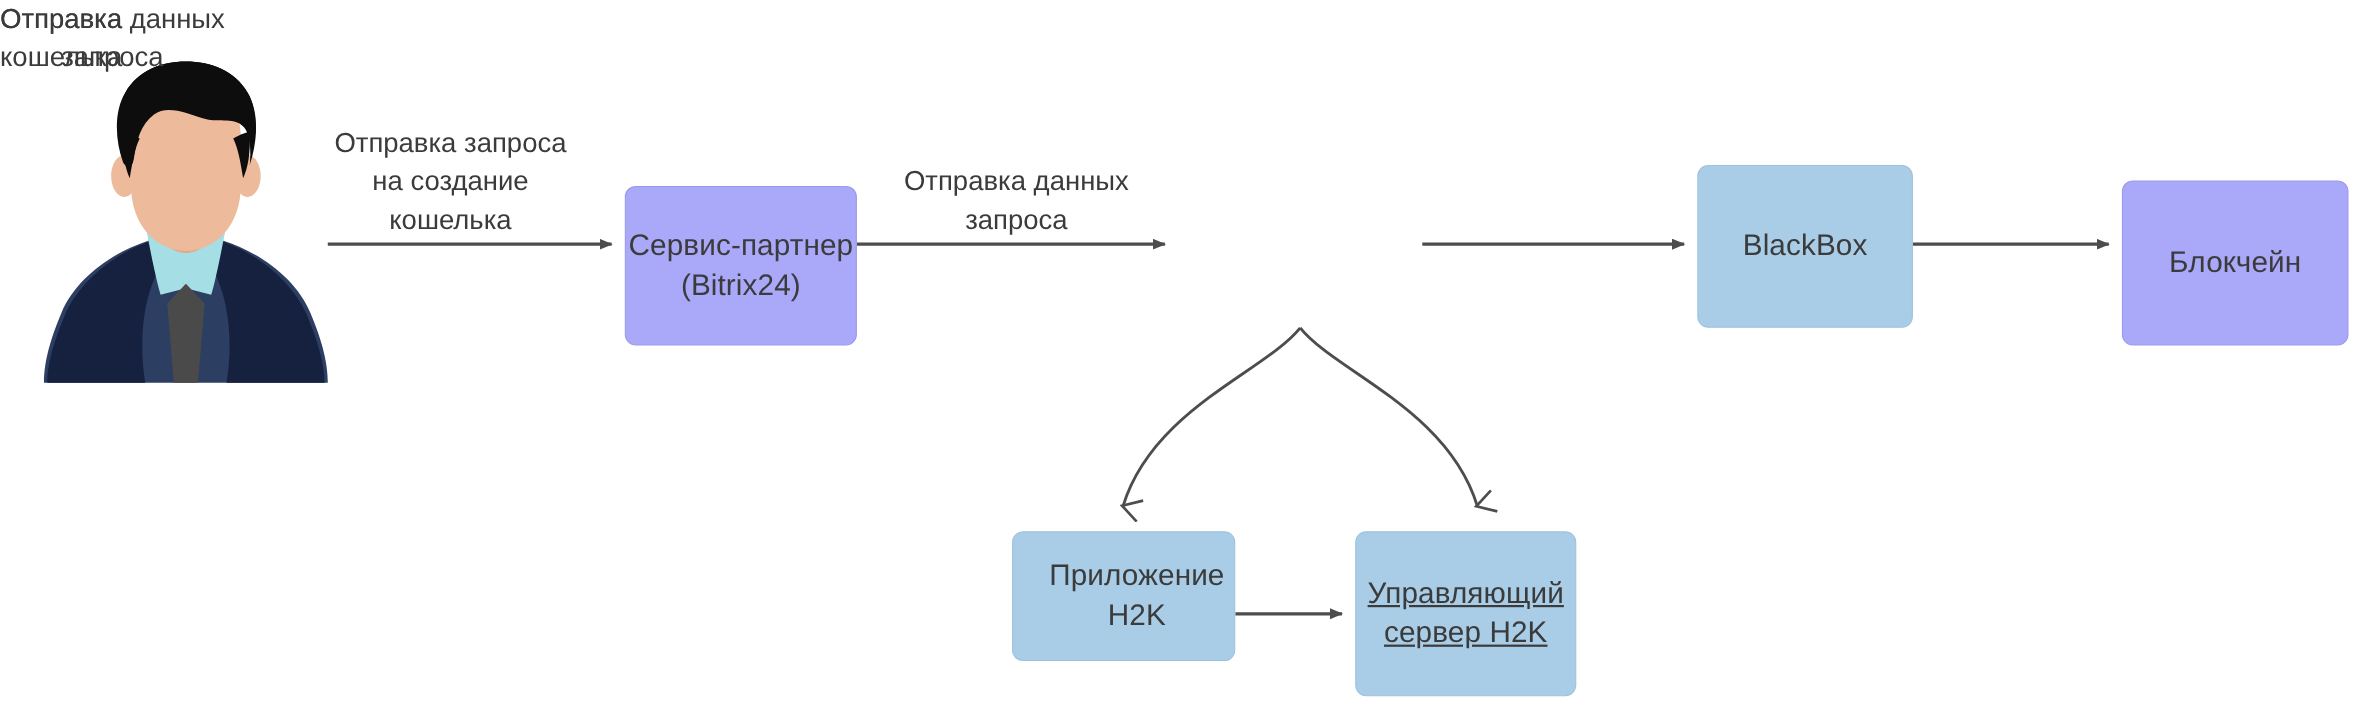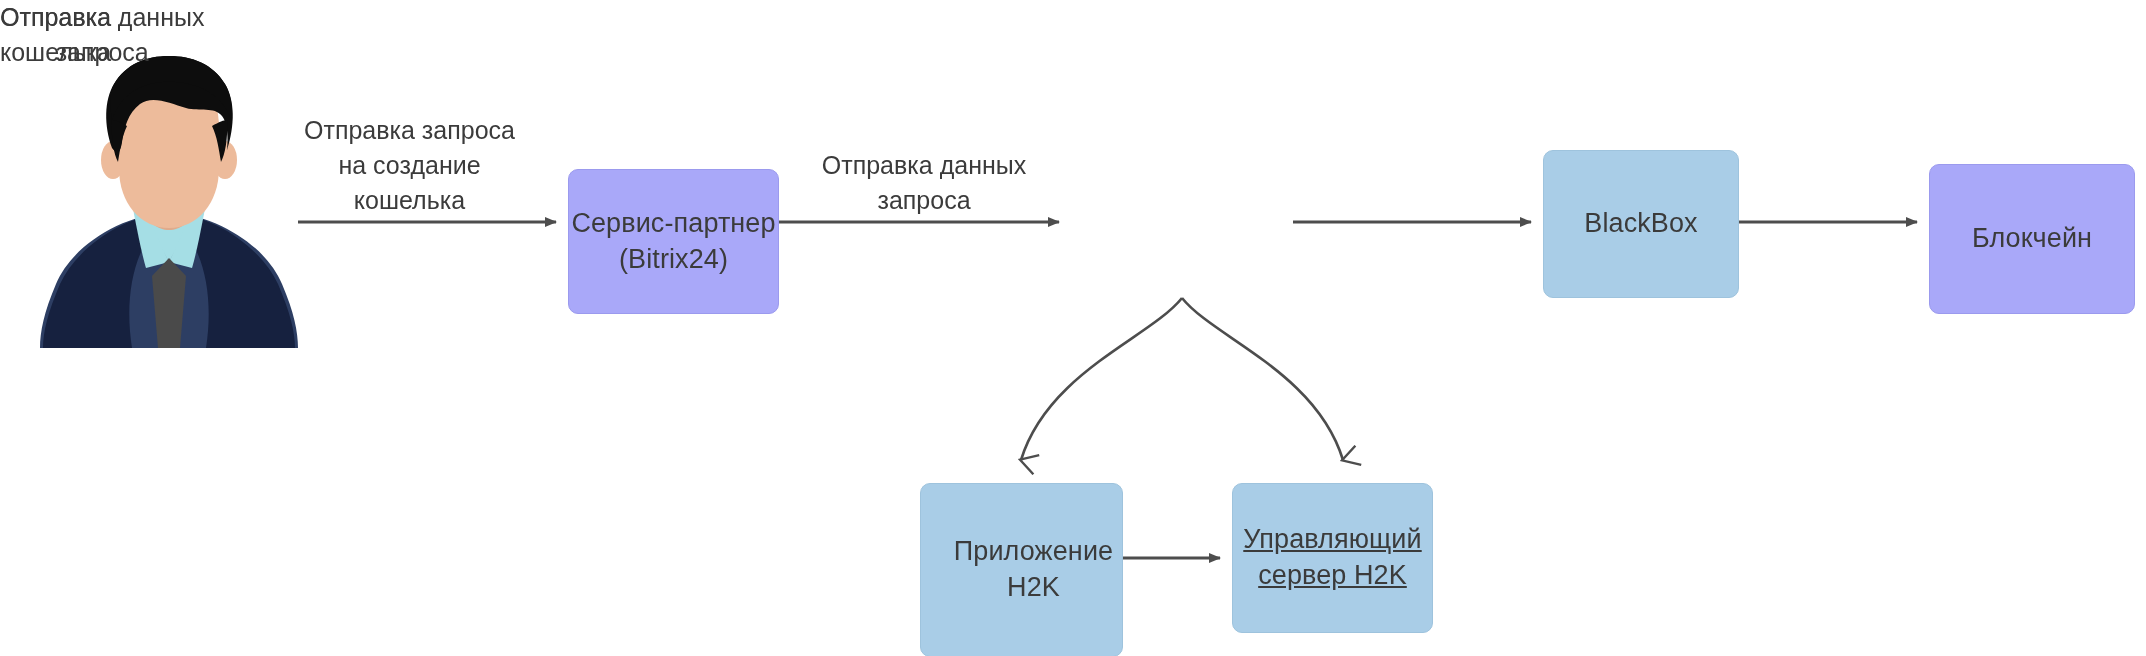--- a/index.html
+++ b/index.html
@@ -31,21 +31,21 @@
     white-space:pre-line;
     border:1px solid rgba(120,120,150,.45);
   }
   .node.purple{background:#a9a8f9;border-color:#9b9aee;}
   .node.blue{background:#a9cde7;border-color:#9ec3dd;}
 
   #node-bitrix   {left:568px; top:150px; width:211px; height:145px;margin-top:19px;}
   #node-gateway  {left:1071px;top:152px; width:222px; height:145px;}
   #node-blackbox {left:1543px;top:150px; width:196px; height:148px;}
   #node-blockchain{left:1929px;top:164px;width:206px; height:150px;}
-  #node-app      {left:920px; top:483px; width:203px; height:174px;padding-left:24px;}
+  #node-app      {left:920px; top:483px; width:203px; height:118px;padding-left:24px;}
   #node-server   {left:1232px;top:483px; width:201px; height:150px;text-decoration:underline;}
 
   
   .edge-label{
     position:absolute;
     color:#3b3b3b;
     font-size:25px;
     line-height:1.4;
     text-align:center;
     white-space:pre-line;

